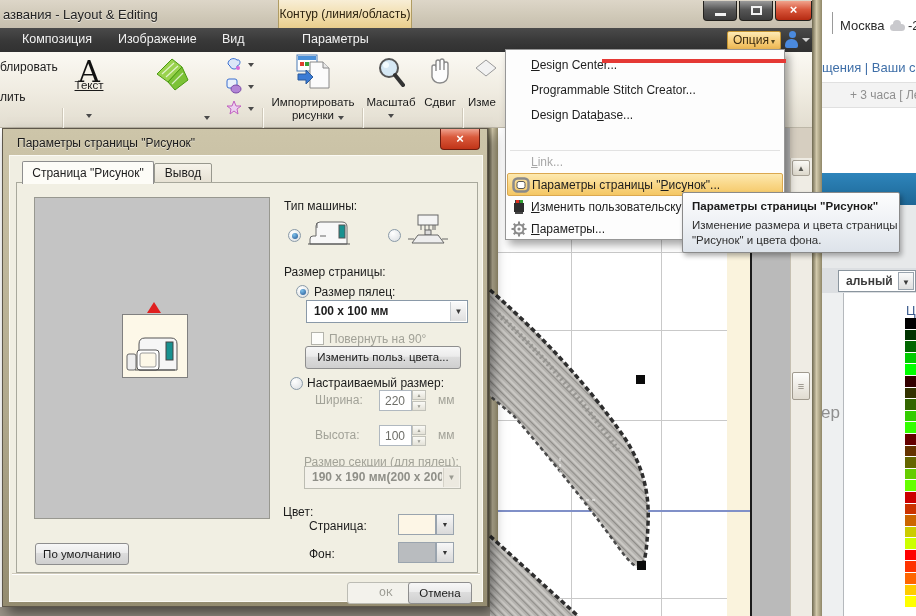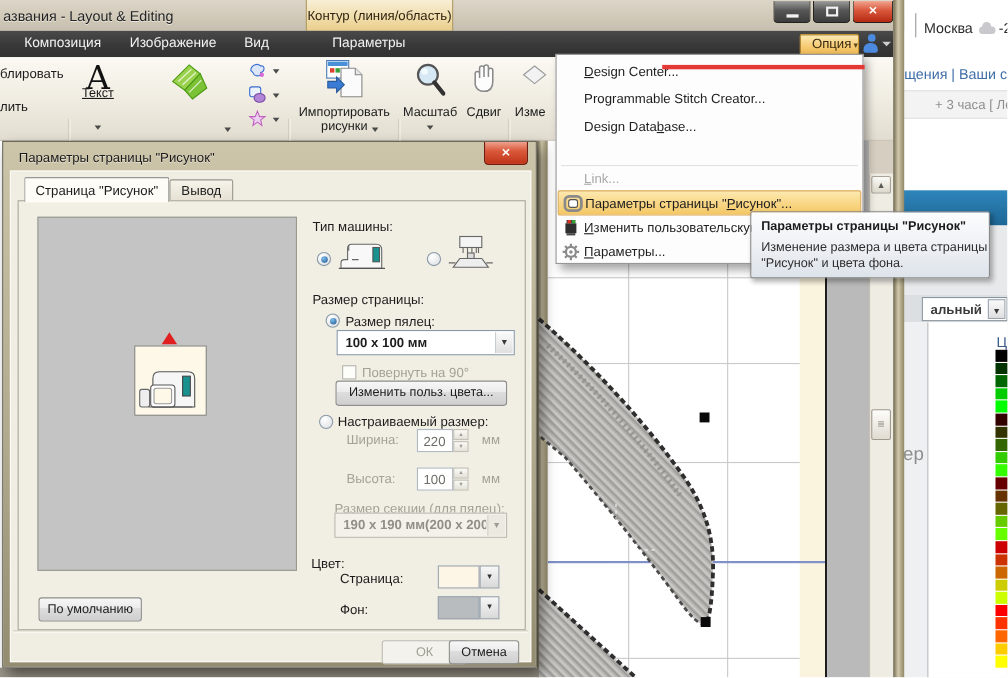--- a/index.html
+++ b/index.html
@@ -22,21 +22,21 @@
   .winbtn .bar { position:absolute; left:11px; top:12px; width:11px; height:3px; background:#f2f2f2; }
   .winbtn .box { position:absolute; left:11px; top:5px; width:11px; height:9px; border:2px solid #f2f2f2; }
   .winbtn.close { background:linear-gradient(180deg,#f0a38c,#d9573c 45%,#b52a12); font-size:13px; font-weight:bold; line-height:18px; }
 
   .menubar { left:0; top:28px; width:812px; height:24px;
     background:linear-gradient(180deg,#4a4a4a,#383838 55%,#313131); }
   .menu-top-item { top:32px; color:#f2f2f2; font-size:12.5px; white-space:nowrap; }
   .option-btn { left:727px; top:31px; width:54px; height:19px;
     background:linear-gradient(180deg,#fdeab6,#f7cf7d 50%,#f0ba55);
     border:1px solid #c59533; border-radius:2px; color:#3a2a10; font-size:12px;
-    text-align:right; line-height:17px; }
+    text-align:center; line-height:17px; }
   .option-btn .dd { display:inline-block; margin-left:2px; font-size:8px; color:#5a4a20; }
   .person { left:785px; top:31px; width:13px; height:17px; }
   .person::before { content:''; position:absolute; left:3.5px; top:0; width:7px; height:7px; border-radius:50%; background:#4b8ade; }
   .person::after { content:''; position:absolute; left:0; top:8px; width:13px; height:9px; border-radius:6px 6px 2px 2px; background:#4b8ade; }
   .chev { left:802px; top:38px; width:0; height:0; border-left:4px solid transparent; border-right:4px solid transparent; border-top:4px solid #cfcfcf; }
 
   .ribbon { left:0; top:52px; width:812px; height:76px;
     background:linear-gradient(180deg,#fbf9f3,#efebe0 55%,#e2ddd0);
     border-bottom:1px solid #bdb7a8; }
   .rsep { top:56px; width:1px; height:66px; background:#cfc9ba; box-shadow:1px 0 0 #fffdf6; }
@@ -400,21 +400,21 @@
       <div class="lbl" style="left:299px;top:363px;">Страница:</div>
       <div class="cswatch" style="left: 388px; top: 358px; background: rgb(253, 246, 230);"></div>
       <div class="colorbtn" style="left:426px;top:358px;">▼</div>
       <div class="lbl" style="left:299px;top:391px;">Фон:</div>
       <div class="cswatch" style="left: 388px; top: 386px; background: rgb(185, 188, 191);"></div>
       <div class="colorbtn" style="left:426px;top:386px;">▼</div>
 
       <div class="w7btn" style="left:25px;top:387px;width:94px;height:22px;line-height:20px;">По умолчанию</div>
 
       <div class="abs" style="left:2px;top:417px;width:468px;height:1px;background:#cfcabb;box-shadow:0 1px 0 #fff;"></div>
-      <div class="w7btn dis" style="left:337px;top:426px;width:78px;height:22px;line-height:20px;">ОК</div>
+      <div class="w7btn dis" style="left:337px;top:426px;width:78px;height:22px;line-height:20px;font-family:Liberation Mono, monospace;">ОК</div>
       <div class="w7btn" style="left:398px;top:426px;width:64px;height:22px;line-height:20px;">Отмена</div>
     </div>
   </div>
 
   <div class="abs optmenu">
     <div class="menu-item" style="top:3px;">
         <span class="mi-label"><u>D</u>esign Center...</span>
       </div>
     <div class="menu-item" style="top:28px;">
         <span class="mi-label">Pro<u>g</u>rammable Stitch Creator...</span>

